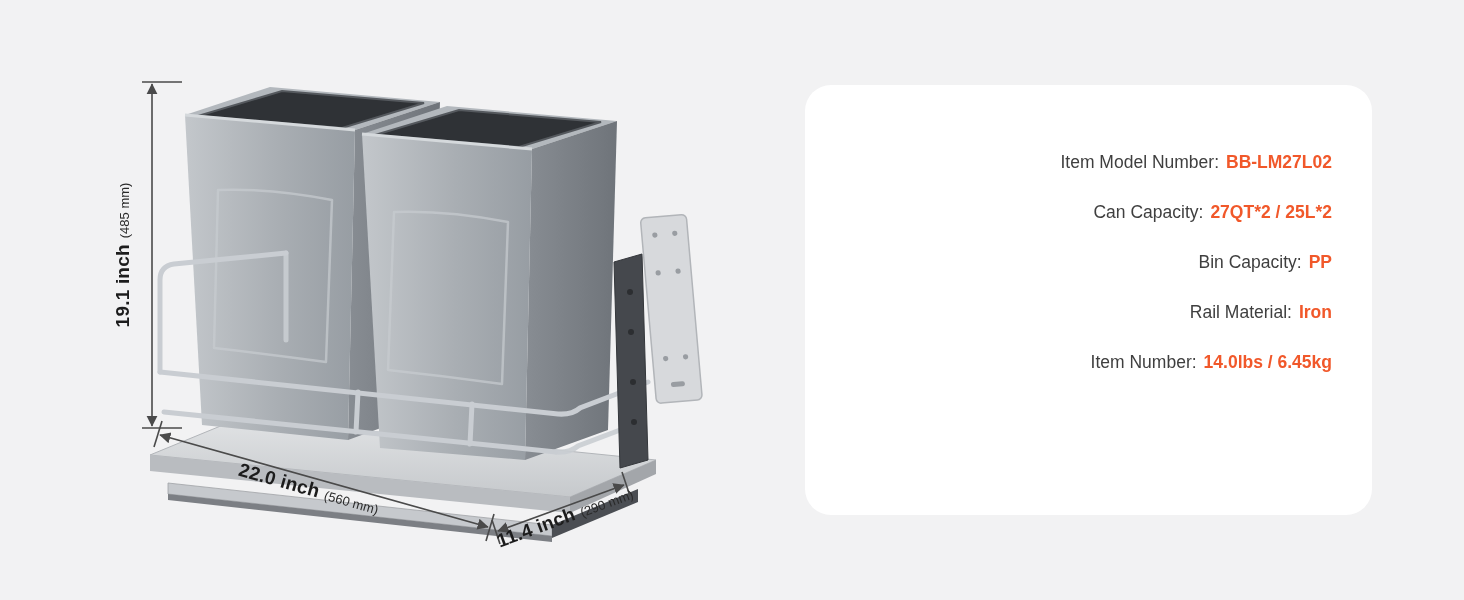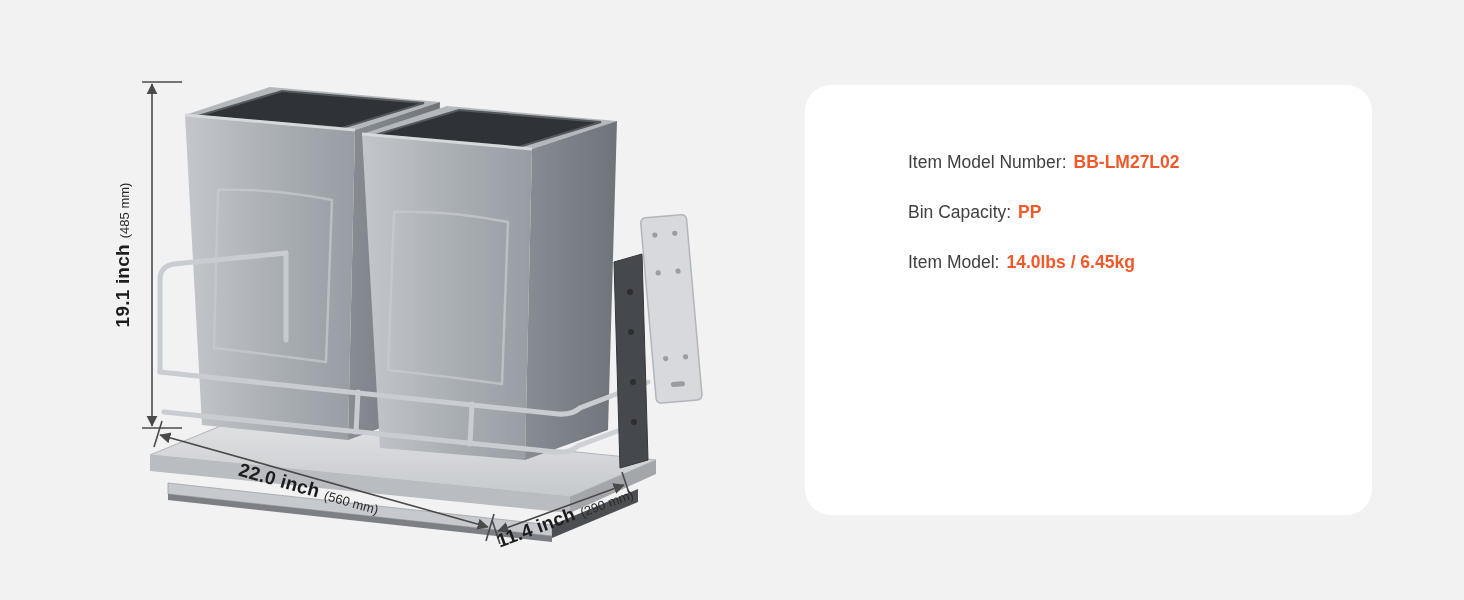--- a/index.html
+++ b/index.html
@@ -35,21 +35,21 @@
     left:471px; top:506px; width:190px; height:28px;
     transform:rotate(-20.3deg); transform-origin:center;
   }
 
   
   .spec-card {
     position:absolute; left:805px; top:85px; width:567px; height:430px;
     background:#ffffff; border-radius:26px;
     padding:66px 40px 0 103px;
   }
-  .spec-row { margin-bottom:28px; font-size:17.5px; line-height:22px; }
+  .spec-row { margin-bottom:28px; font-size:17.5px; line-height:22px;text-align:right; }
   .spec-label { color:#3f3f3f; font-weight:400; margin-right:7px; }
   .spec-value { color:#F1582A; font-weight:700; }
 </style>
 </head>
 <body>
 
 <div class="stage">
 
   <svg class="figure-svg" viewBox="0 0 630 540" aria-hidden="true">
     <defs>
@@ -154,20 +154,26 @@
   <div class="dim-label dim-depth">
     <span class="num">11.4 inch</span>
     <span class="mm">(290 mm)</span>
   </div>
 
   <div class="spec-card">
     <div class="spec-row">
       <span class="spec-label">Item Model Number:</span><span class="spec-value">BB-LM27L02</span>
     </div>
     <div class="spec-row">
+      <span class="spec-label">Can Capacity:</span><span class="spec-value">27QT*2 / 25L*2</span>
+    </div>
+    <div class="spec-row">
       <span class="spec-label">Bin Capacity:</span><span class="spec-value">PP</span>
     </div>
     <div class="spec-row">
-      <span class="spec-label">Item Model:</span><span class="spec-value">14.0lbs / 6.45kg</span>
+      <span class="spec-label">Rail Material:</span><span class="spec-value">Iron</span>
+    </div>
+    <div class="spec-row">
+      <span class="spec-label">Item Number:</span><span class="spec-value">14.0lbs / 6.45kg</span>
     </div>
   </div>
 
 </div>
 
 </body></html>

